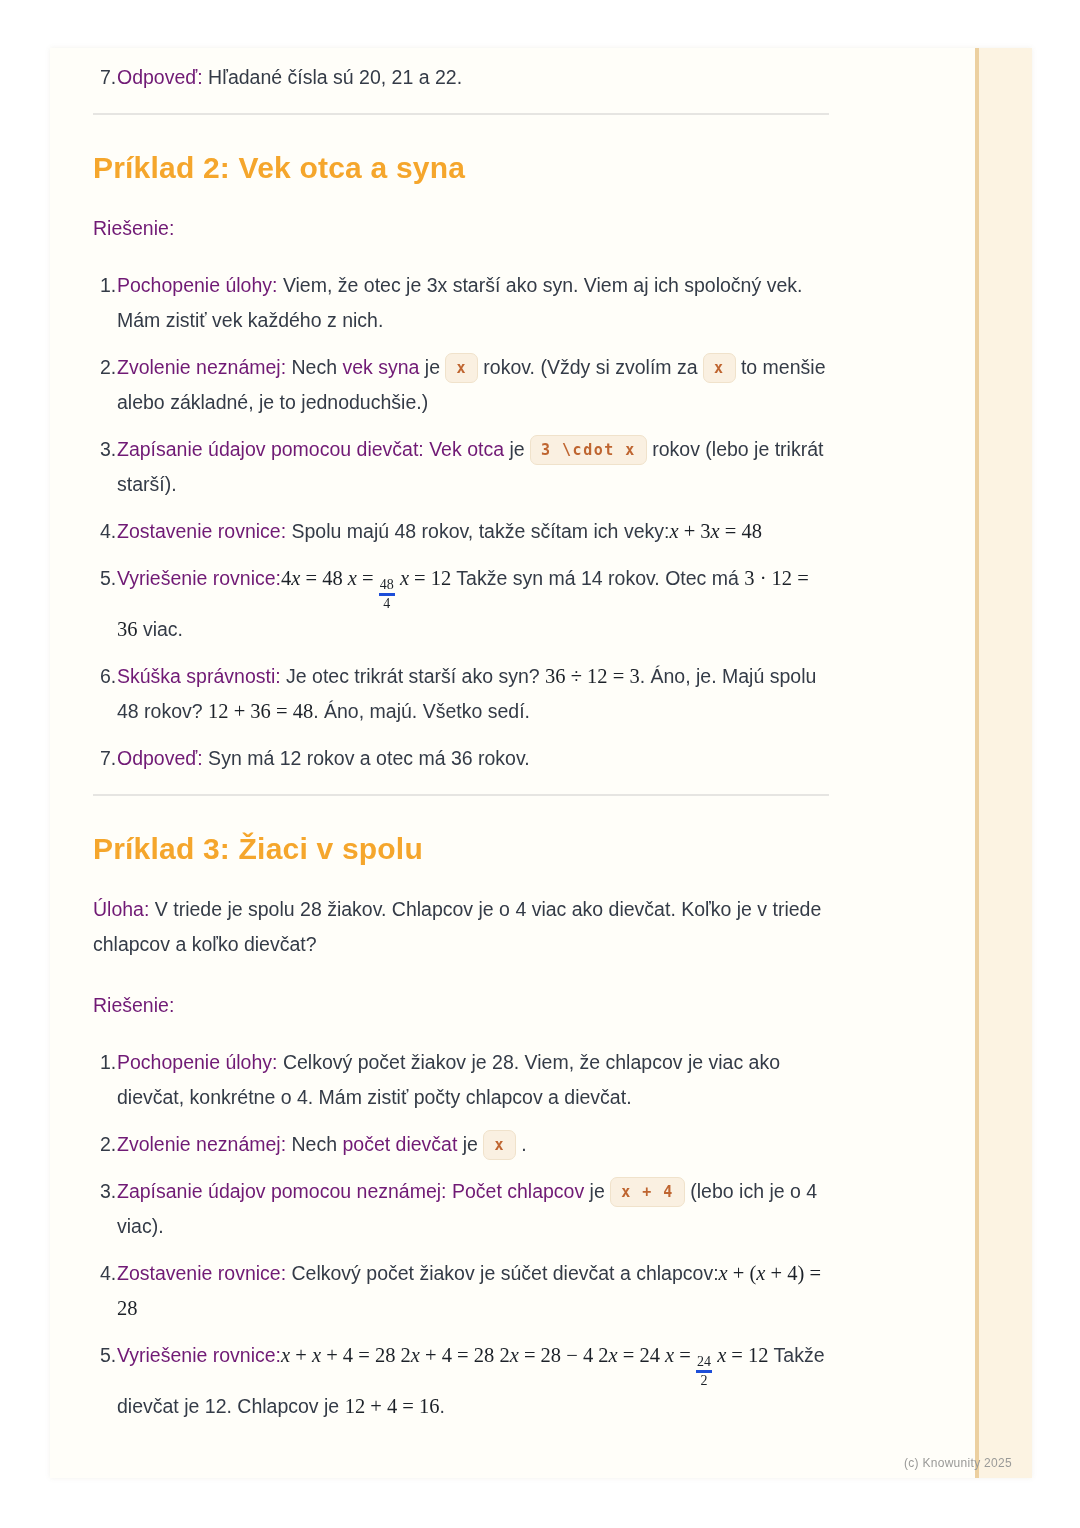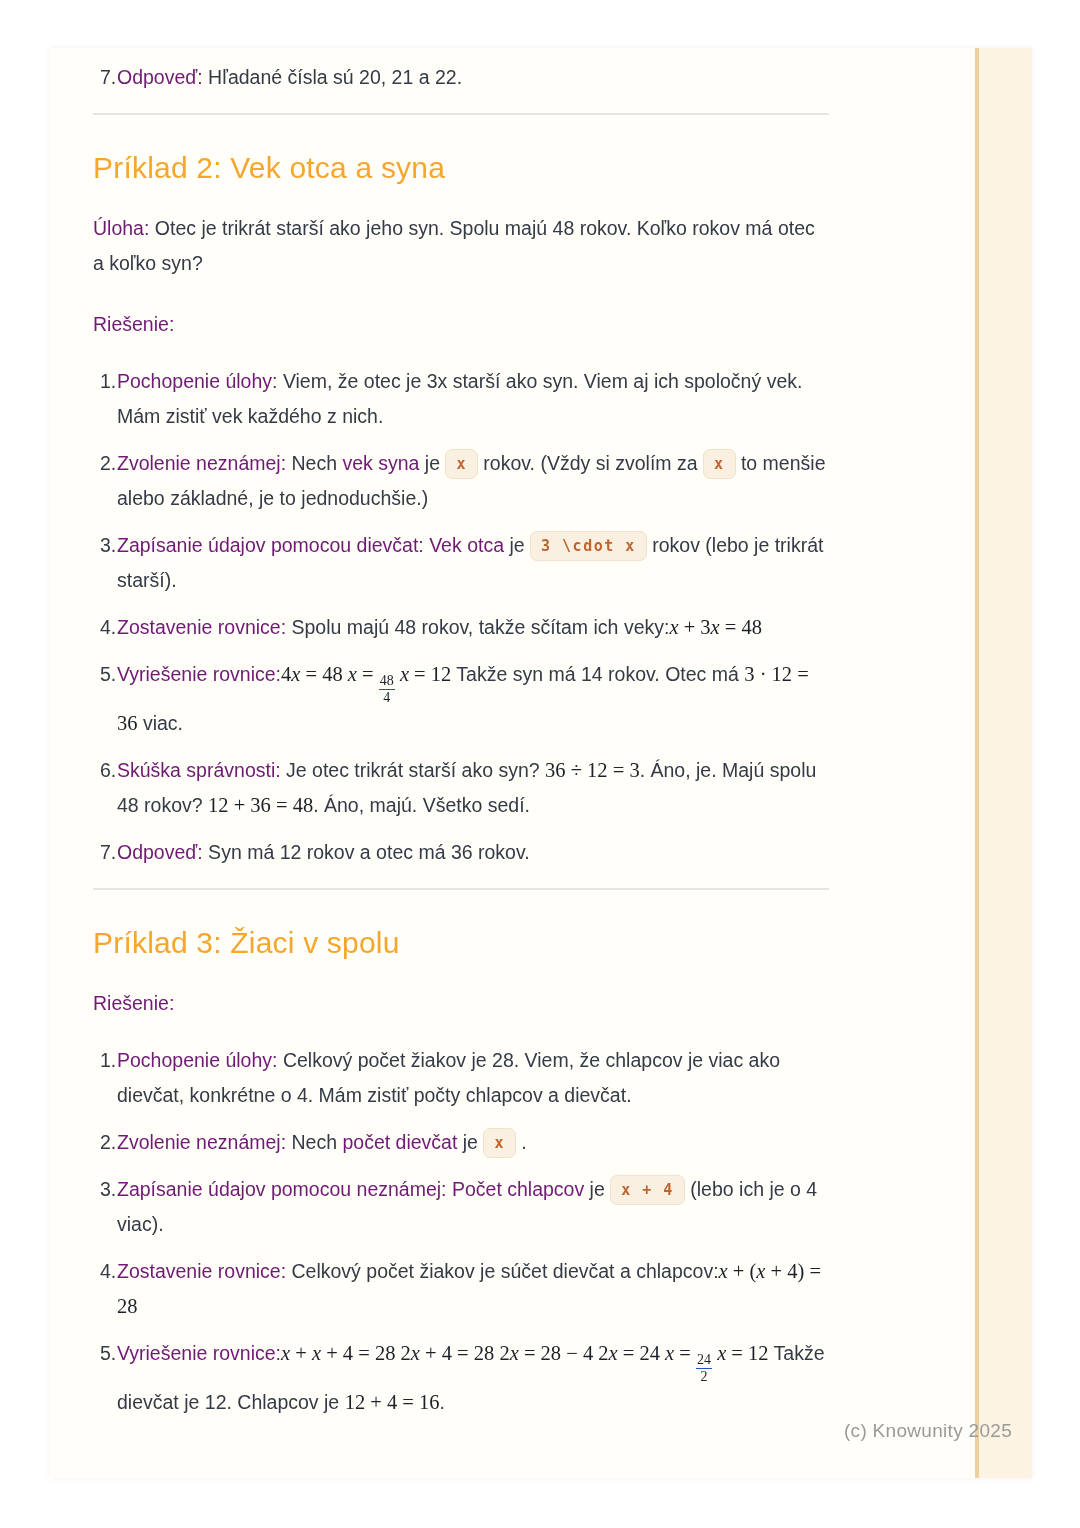--- a/index.html
+++ b/index.html
@@ -24,21 +24,21 @@
     position:absolute;left:43px;top:12px;width:736px;
     font-size:19.5px;line-height:35px;
   }
   .lead{font-weight:400;color:#701a75;}
   ol{list-style:none;margin:0;padding:0 0 0 24px;}
   li{position:relative;margin-bottom:12px;}
   li:last-child{margin-bottom:0;}
   .num{position:absolute;left:-17px;top:0;color:#343b47;}
   hr{border:none;border-top:2px solid #e6e5e2;margin:18px 0 0 0;}
   h2{
-    font-size:30px;line-height:34px;font-weight:400;
+    font-size:30px;line-height:34px;font-weight:700;
     color:var(--accent-color,#f5a62c);
     margin:36px 0 26px 0;letter-spacing:0.2px;
   }
   p{margin:0 0 26px 0;}
   p.sol-label{margin-bottom:22px;}
   .code{
     display:inline-block;
     background:var(--code-bg,#faf0e1);
     border:1px solid #f0e2cb;
     border-radius:7px;
@@ -51,63 +51,63 @@
   }
   .math{
     font-family:Liberation Serif, serif;
     font-size:20.5px;color:#1c2128;
   }
   .math .mvar{font-style:italic;}
   .math .frac{
     display:inline-flex;flex-direction:column;align-items:center;
     vertical-align:-4px;font-size:14px;line-height:1.15;
   }
-  .math .frac .fnum{border-bottom:1px solid #1d4ed8;padding:0 1px;}
+  .math .frac .fnum{border-bottom:3px solid #1d4ed8;padding:0 1px;}
   .footer{
-    position:absolute;right:20px;bottom:36px;z-index:2;
-    font-size:19px;color:#9a9a98;letter-spacing:0.3px;
+    position:absolute;right:20px;bottom:8px;z-index:2;
+    font-size:12px;color:#9a9a98;letter-spacing:0.3px;
   }
 </style>
 </head>
 <body>
 
 <div class="page">
   <div class="ribbon"></div>
 
   <div class="content">
 
     <ol>
       <li><span class="num">7.</span><span class="lead">Odpoveď:</span><span> Hľadané čísla sú 20, 21 a 22.</span></li>
     </ol>
 
     <hr>
 
     <h2>Príklad 2: Vek otca a syna</h2>
 
-    <p><span class="lead">Úloha:</span><span> Otec je trikrát starší ako jeho syn. Spolu majú 48 rokov. Koľko rokov má otec a koľko syn?</span></p>
 
     <p class="sol-label"><span class="lead">Riešenie:</span></p>
 
     <ol>
       <li><span class="num">1.</span><span class="lead">Pochopenie úlohy:</span><span> Viem, že otec je 3x starší ako syn. Viem aj ich spoločný vek. Mám zistiť vek každého z nich.</span></li>
       <li><span class="num">2.</span><span class="lead">Zvolenie neznámej:</span><span> Nech </span><span class="lead">vek syna</span><span> je </span><span class="code">x</span><span> rokov. (Vždy si zvolím za </span><span class="code">x</span><span> to menšie alebo základné, je to jednoduchšie.)</span></li>
       <li><span class="num">3.</span><span class="lead">Zapísanie údajov pomocou dievčat: Vek otca</span><span> je </span><span class="code">3 \cdot x</span><span> rokov (lebo je trikrát starší).</span></li>
       <li><span class="num">4.</span><span class="lead">Zostavenie rovnice:</span><span> Spolu majú 48 rokov, takže sčítam ich veky:</span><span class="math"><span class="mvar">x</span> + 3<span class="mvar">x</span> = 48</span></li>
       <li><span class="num">5.</span><span class="lead">Vyriešenie rovnice:</span><span class="math">4<span class="mvar">x</span> = 48 <span class="mvar">x</span> = <span class="frac">
               <span class="fnum">48</span>
               <span class="fden">4</span>
             </span> <span class="mvar">x</span> = 12</span><span> Takže syn má 14 rokov. Otec má </span><span class="math">3 · 12 = 36</span><span> viac.</span></li>
       <li><span class="num">6.</span><span class="lead">Skúška správnosti:</span><span> Je otec trikrát starší ako syn? </span><span class="math">36 ÷ 12 = 3</span><span>. Áno, je. Majú spolu 48 rokov? </span><span class="math">12 + 36 = 48</span><span>. Áno, majú. Všetko sedí.</span></li>
       <li><span class="num">7.</span><span class="lead">Odpoveď:</span><span> Syn má 12 rokov a otec má 36 rokov.</span></li>
     </ol>
 
     <hr>
 
     <h2>Príklad 3: Žiaci v spolu</h2>
 
+    <p><span class="lead">Úloha:</span><span> V triede je spolu 28 žiakov. Chlapcov je o 4 viac ako dievčat. Koľko je v triede chlapcov a koľko dievčat?</span></p>
 
     <p class="sol-label"><span class="lead">Riešenie:</span></p>
 
     <ol>
       <li><span class="num">1.</span><span class="lead">Pochopenie úlohy:</span><span> Celkový počet žiakov je 28. Viem, že chlapcov je viac ako dievčat, konkrétne o 4. Mám zistiť počty chlapcov a dievčat.</span></li>
       <li><span class="num">2.</span><span class="lead">Zvolenie neznámej:</span><span> Nech </span><span class="lead">počet dievčat</span><span> je </span><span class="code">x</span><span> .</span></li>
       <li><span class="num">3.</span><span class="lead">Zapísanie údajov pomocou neznámej: Počet chlapcov</span><span> je </span><span class="code">x + 4</span><span> (lebo ich je o 4 viac).</span></li>
       <li><span class="num">4.</span><span class="lead">Zostavenie rovnice:</span><span> Celkový počet žiakov je súčet dievčat a chlapcov:</span><span class="math"><span class="mvar">x</span> + (<span class="mvar">x</span> + 4) = 28</span></li>
       <li><span class="num">5.</span><span class="lead">Vyriešenie rovnice:</span><span class="math"><span class="mvar">x</span> + <span class="mvar">x</span> + 4 = 28 2<span class="mvar">x</span> + 4 = 28 2<span class="mvar">x</span> = 28 − 4 2<span class="mvar">x</span> = 24 <span class="mvar">x</span> = <span class="frac">
               <span class="fnum">24</span>

